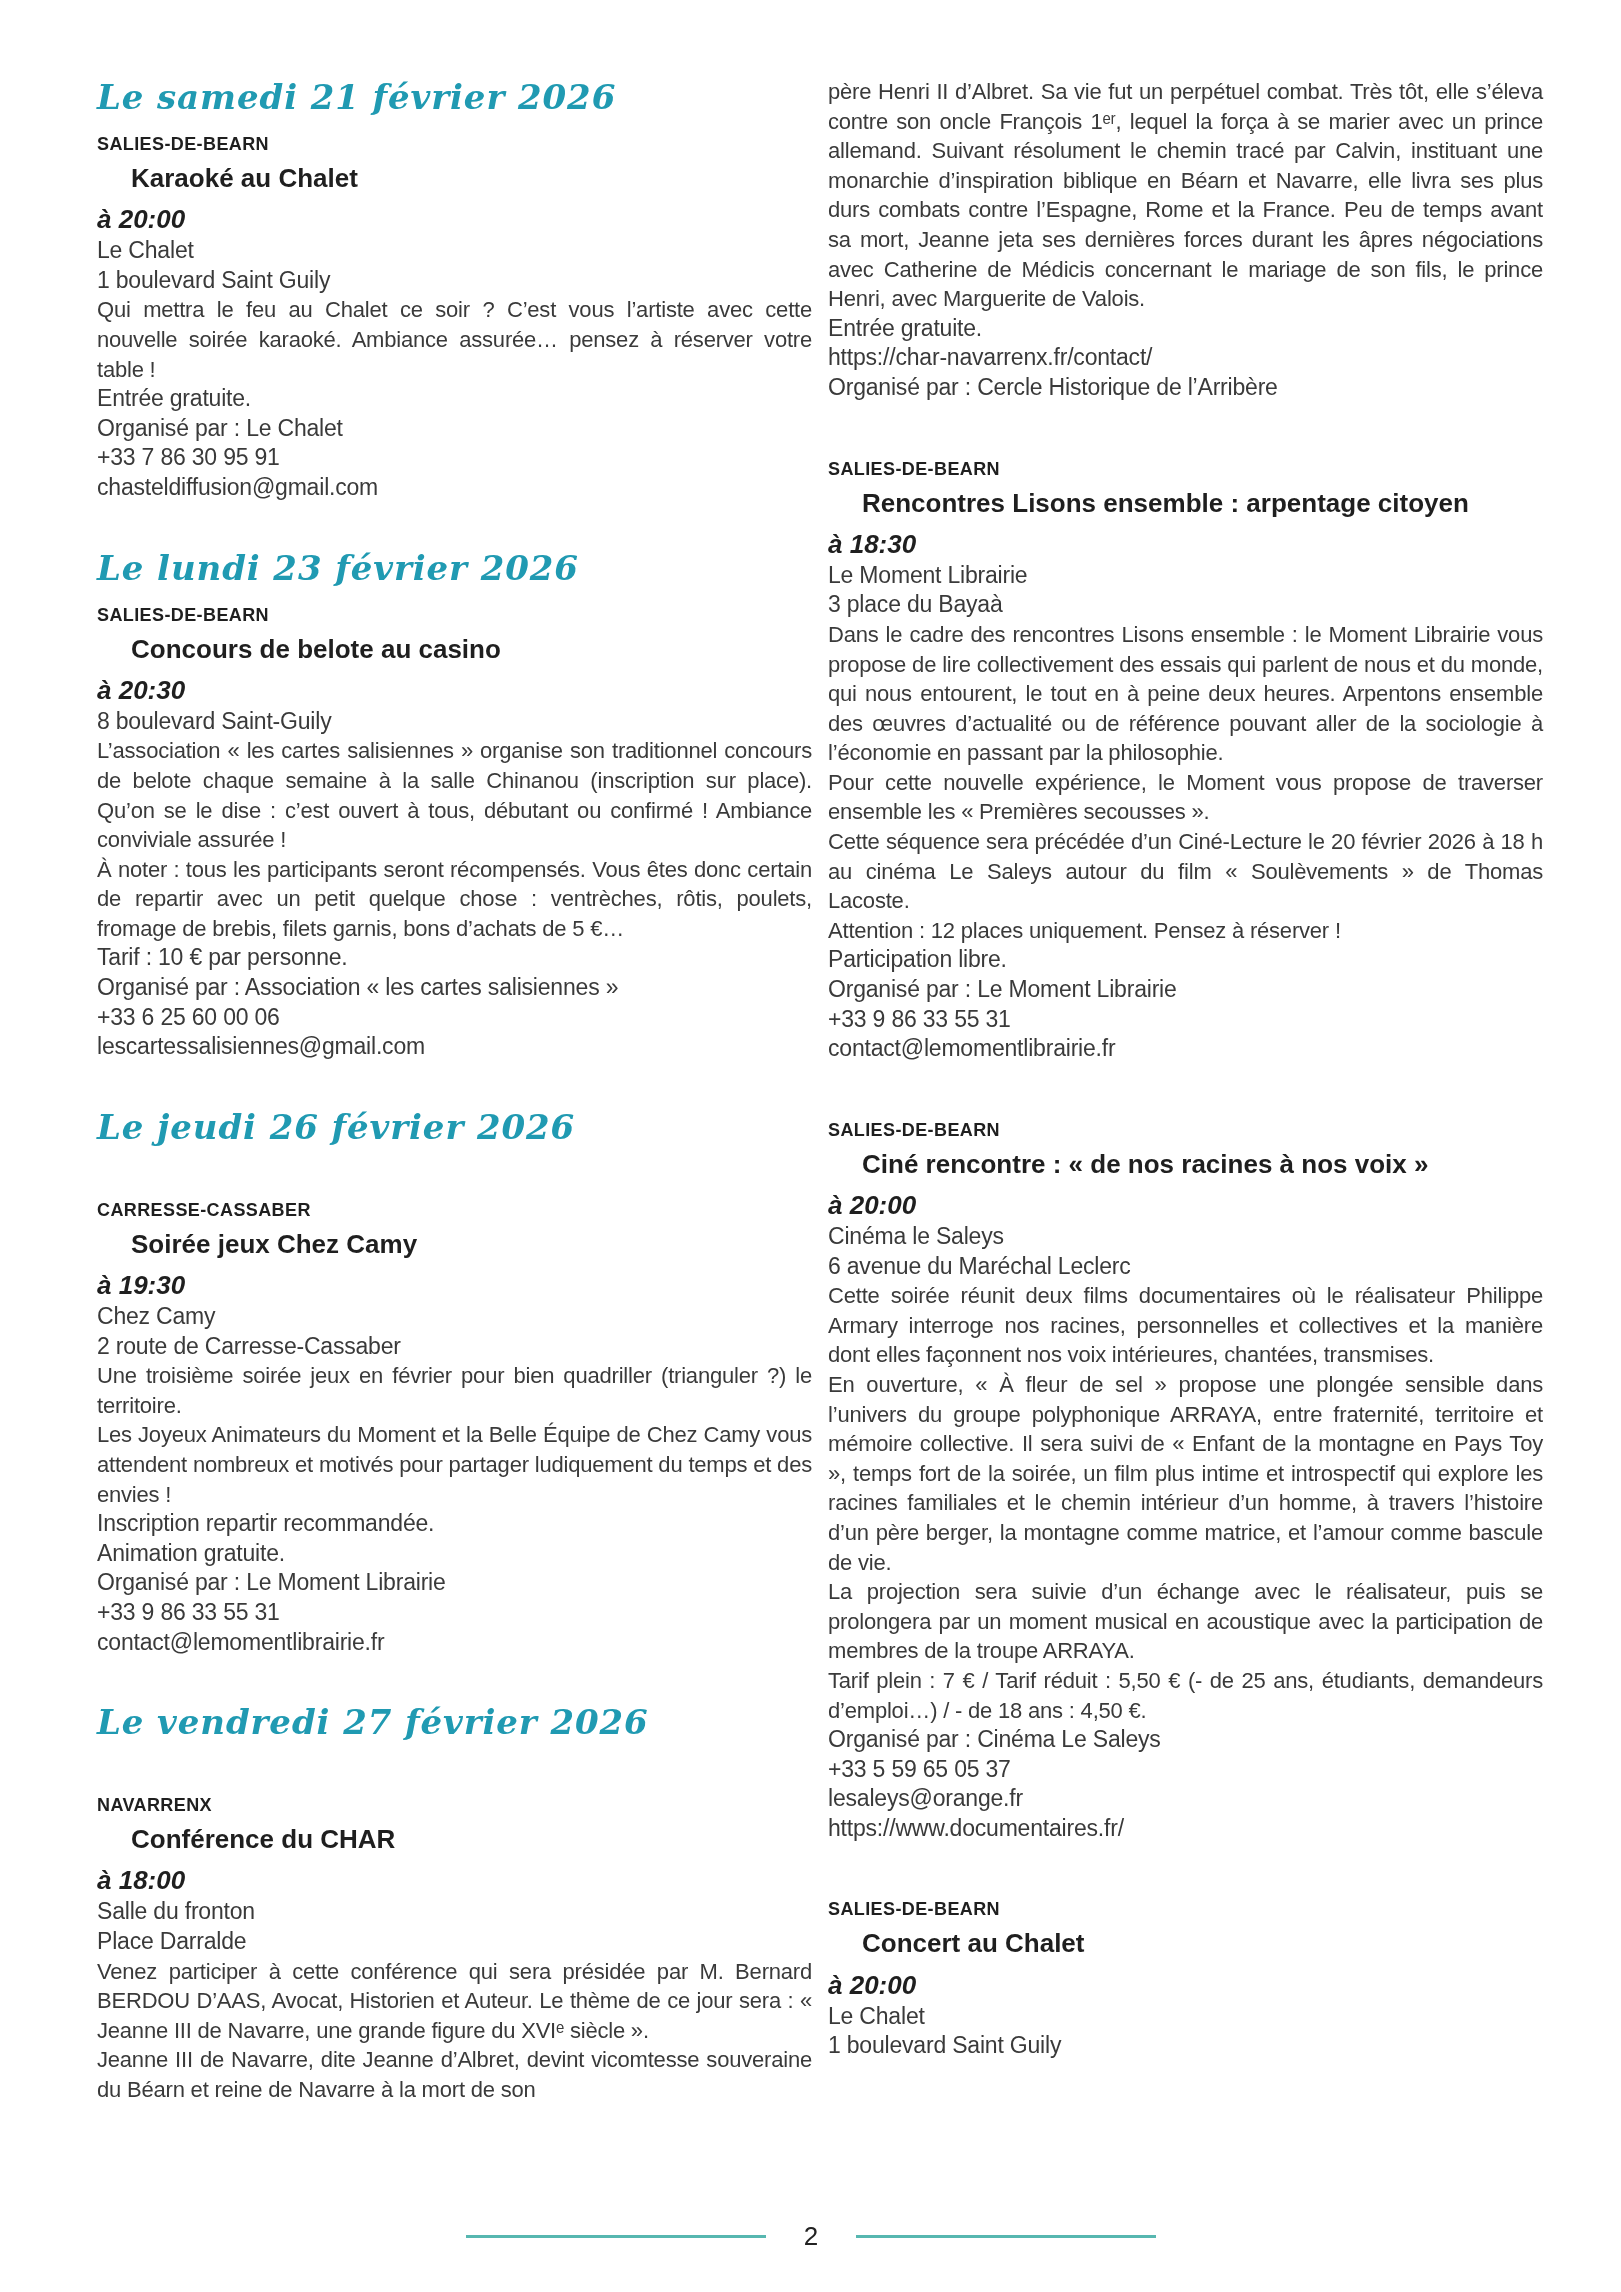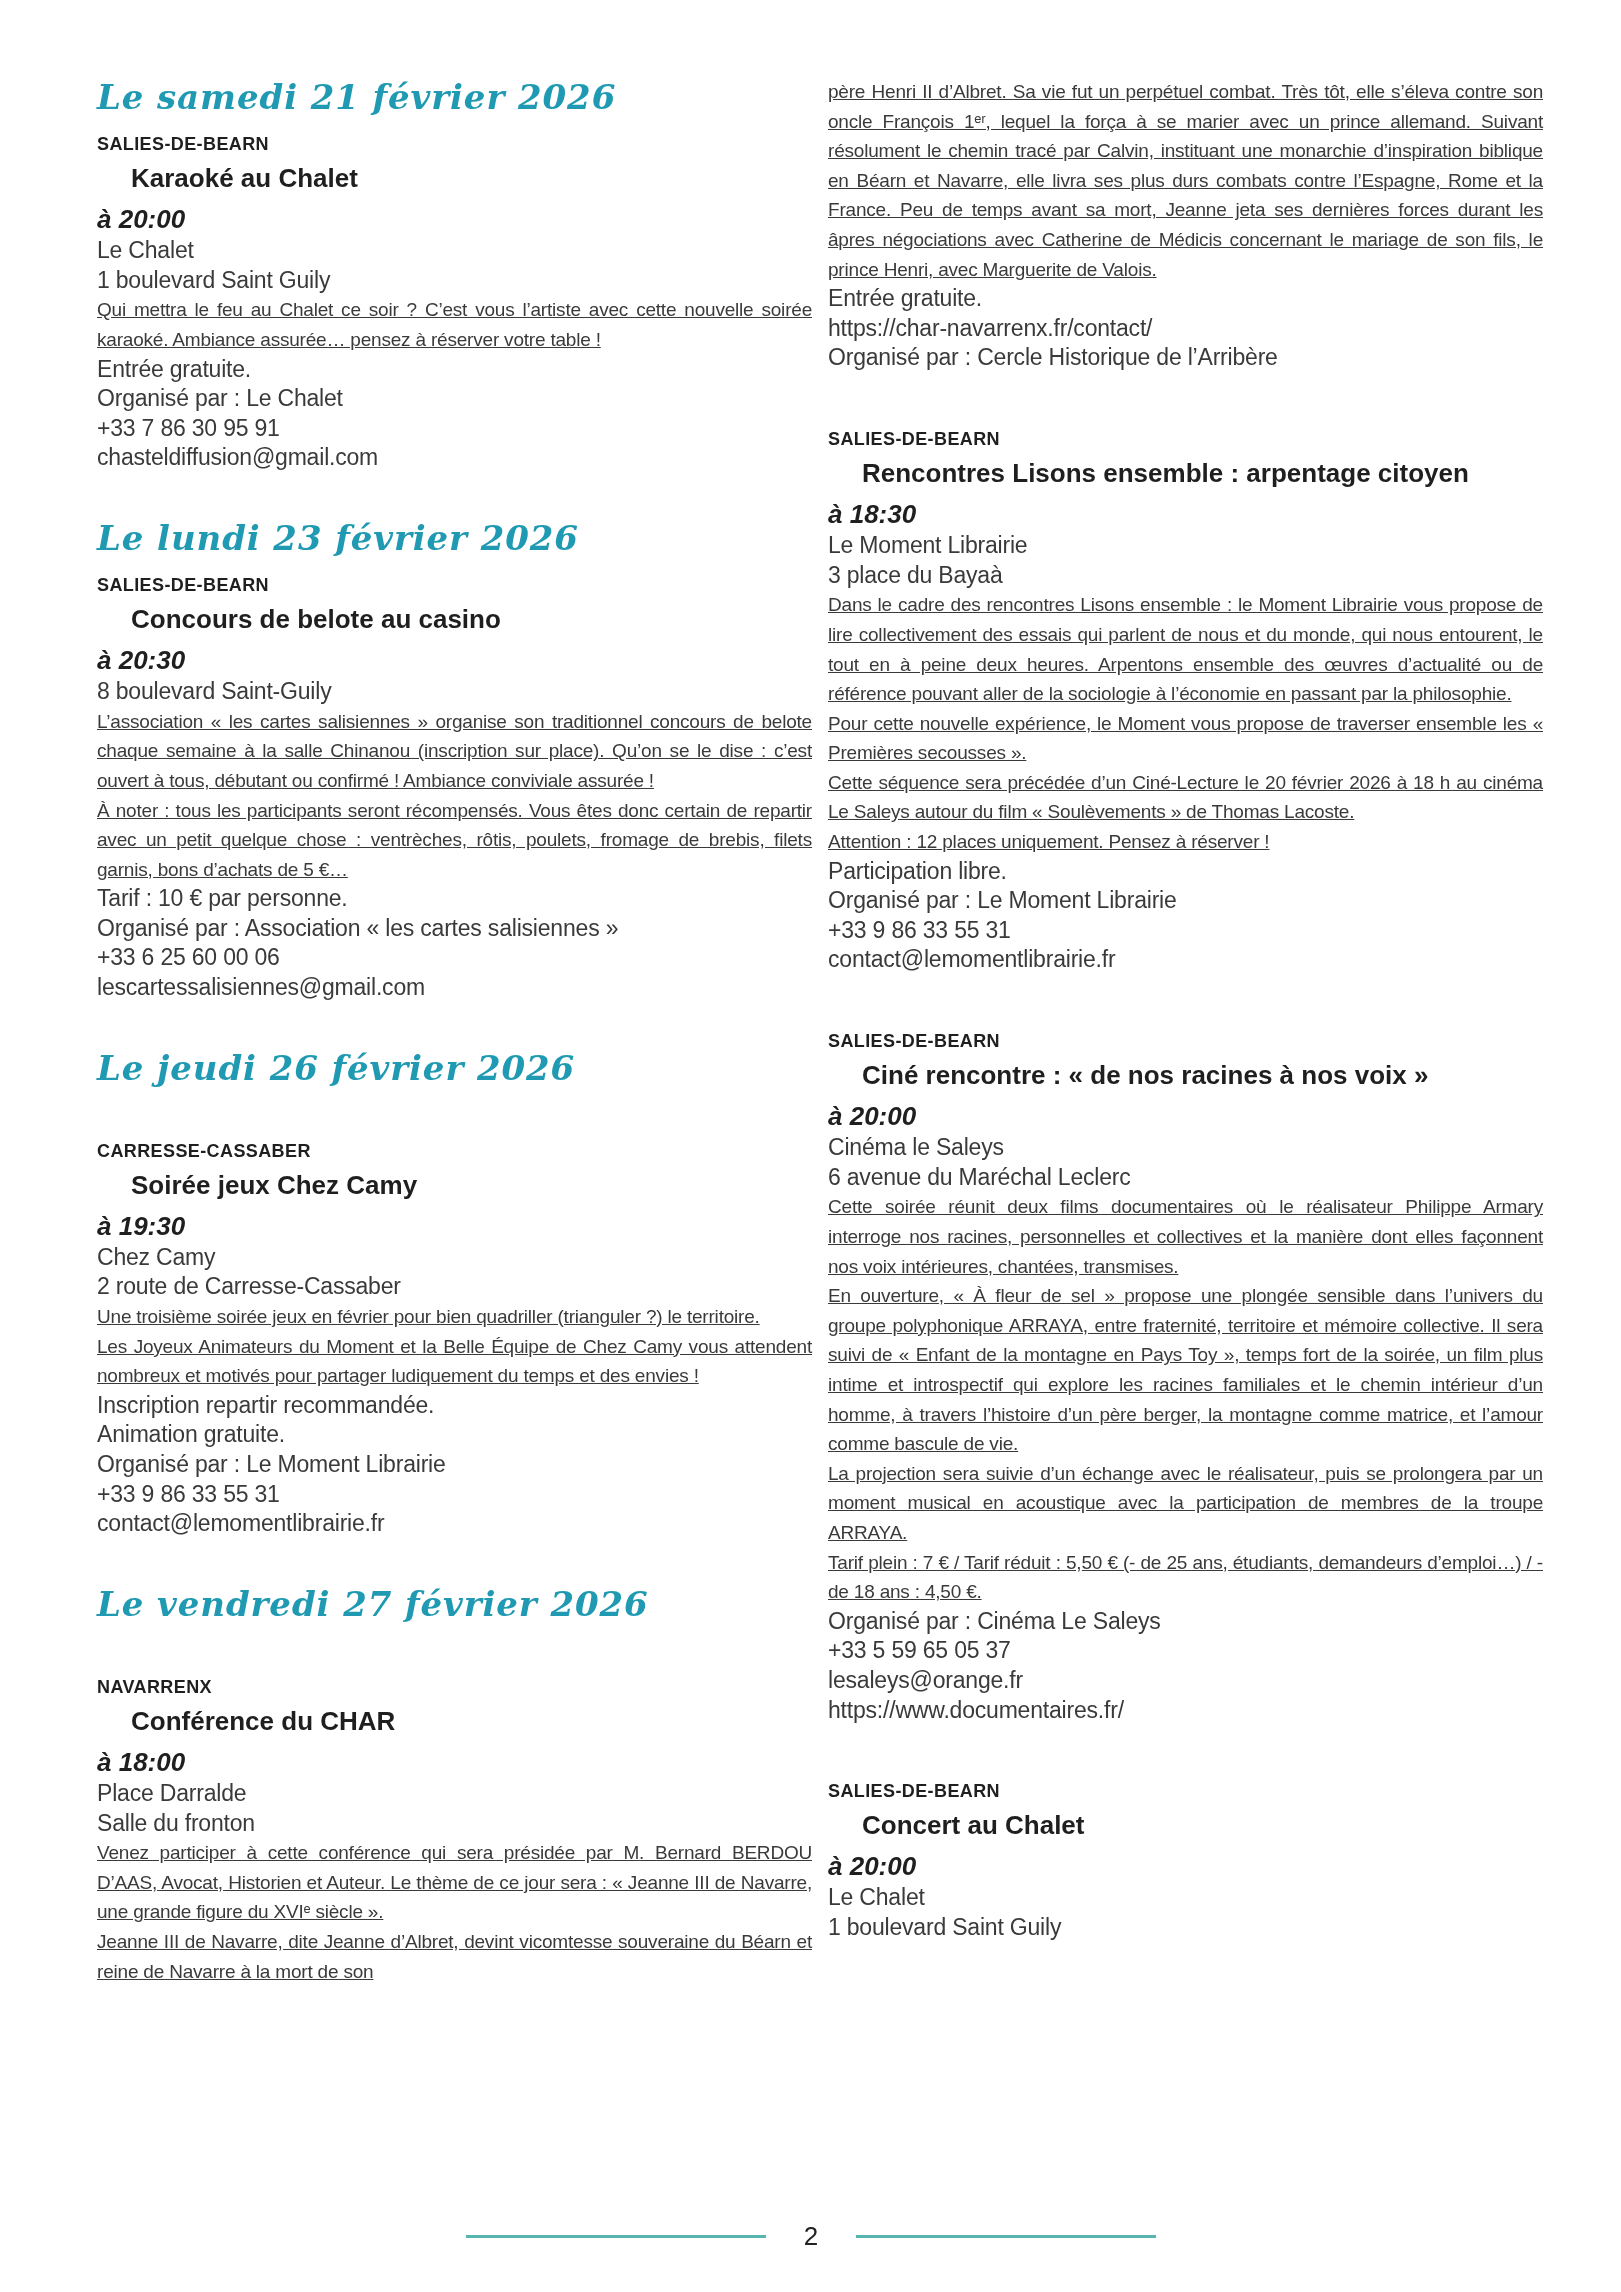--- a/index.html
+++ b/index.html
@@ -66,26 +66,25 @@
     margin-top: 7.2px;
     font-style: italic;
   }
   .blk-line {
     font-size: 23px;
     line-height: 29.6px;
     letter-spacing: -0.2px;
     color: var(--ink-body);
   }
   .blk-para {
-    font-size: 19px;
+    font-size: 22px;
     line-height: 29.6px;
     letter-spacing: -0.2px;
     color: var(--ink-body);
     text-align: justify;
-    text-decoration: underline;
   }
   .blk-gap { width: 100%; }
 
   .footer {
     position: absolute;
     left: 0;
     right: 0;
     bottom: 43px;
     display: flex;
     align-items: center;
@@ -145,22 +144,22 @@
       <div class="blk-line">Animation gratuite.</div>
       <div class="blk-line">Organisé par : Le Moment Librairie</div>
       <div class="blk-line">+33 9 86 33 55 31</div>
       <div class="blk-line">contact@lemomentlibrairie.fr</div>
       <div class="blk-gap" style="height: 45px;"></div>
       <div class="blk-date">Le vendredi 27 février 2026</div>
       <div class="blk-gap" style="height: 36px;"></div>
       <div class="blk-city">NAVARRENX</div>
       <div class="blk-title">Conférence du CHAR</div>
       <div class="blk-time">à 18:00</div>
+      <div class="blk-line">Salle du fronton</div>
       <div class="blk-line">Place Darralde</div>
-      <div class="blk-line">Salle du fronton</div>
       <div class="blk-para">Venez participer à cette conférence qui sera présidée par M. Bernard BERDOU D’AAS, Avocat, Historien et Auteur. Le thème de ce jour sera : « Jeanne III de Navarre, une grande figure du XVIᵉ siècle ».</div>
       <div class="blk-para">Jeanne III de Navarre, dite Jeanne d’Albret, devint vicomtesse souveraine du Béarn et reine de Navarre à la mort de son</div>
     </div>
   <div class="col col-right">
       <div class="blk-para">père Henri II d’Albret. Sa vie fut un perpétuel combat. Très tôt, elle s’éleva contre son oncle François 1ᵉʳ, lequel la força à se marier avec un prince allemand. Suivant résolument le chemin tracé par Calvin, instituant une monarchie d’inspiration biblique en Béarn et Navarre, elle livra ses plus durs combats contre l’Espagne, Rome et la France. Peu de temps avant sa mort, Jeanne jeta ses dernières forces durant les âpres négociations avec Catherine de Médicis concernant le mariage de son fils, le prince Henri, avec Marguerite de Valois.</div>
       <div class="blk-line">Entrée gratuite.</div>
       <div class="blk-line">https://char-navarrenx.fr/contact/</div>
       <div class="blk-line">Organisé par : Cercle Historique de l’Arribère</div>
       <div class="blk-gap" style="height: 49px;"></div>
       <div class="blk-city">SALIES-DE-BEARN</div>

